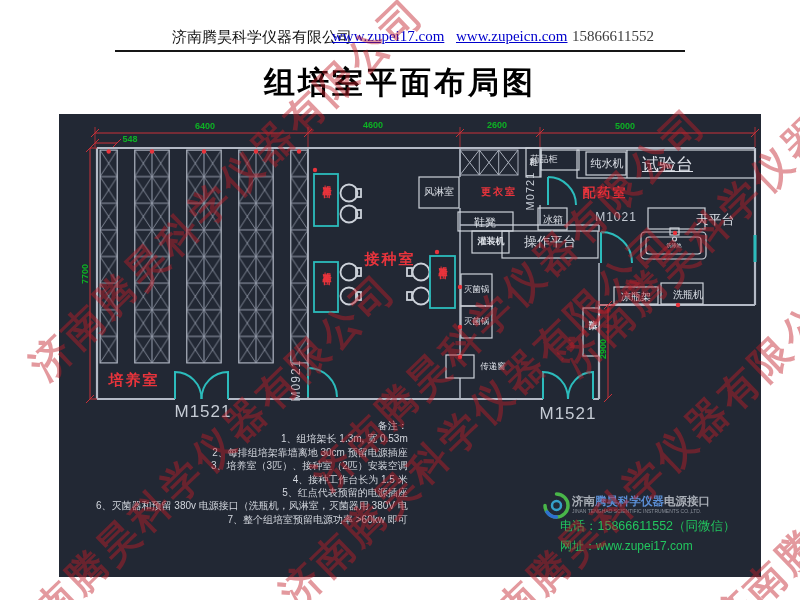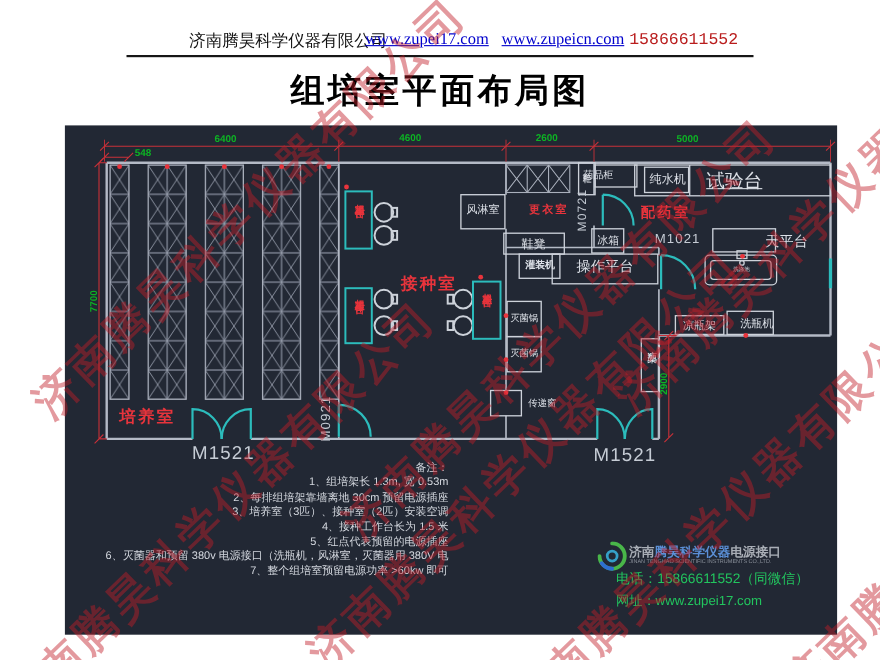--- a/index.html
+++ b/index.html
@@ -4,22 +4,22 @@
 <style>
   html,body{margin:0;padding:0;background:#888;}
   #page{position:relative;width:800px;height:600px;background:#ffffff;overflow:hidden;
         font-family:"Liberation Sans",sans-serif;margin:0 auto;}
   
   .hdr-company{position:absolute;left:172px;top:28px;font-family:"Liberation Serif",serif;
         font-size:15px;color:#111;}
   .hdr-link{position:absolute;top:28px;font-family:"Liberation Serif",serif;font-size:15px;
         color:#0000cc;text-decoration:underline;}
   #hdr-url1{left:332px;} #hdr-url2{left:456px;}
-  .hdr-phone{position:absolute;left:572px;top:28px;font-family:Liberation Mono, monospace;
-        font-size:15px;color:#b91c1c;}
+  .hdr-phone{position:absolute;left:572px;top:28px;font-family:Liberation Serif, serif;
+        font-size:15px;color:#404040;}
   #hdr-rule{position:absolute;left:115px;top:50px;width:570px;height:2px;background:#161616;}
   #page-title{position:absolute;left:0;top:62px;width:800px;text-align:center;
         font-size:31px;font-weight:bold;color:#000;letter-spacing:3px;}
   
   #panel{position:absolute;left:59px;top:114px;width:702px;height:463px;background:#222834;}
   #plan-svg{position:absolute;left:0;top:0;z-index:1;}
   .lbl{position:absolute;z-index:2;color:#dde1e8;font-size:10px;text-align:center;
         white-space:nowrap;line-height:1.1;}
   .room{color:#e8343c;font-weight:bold;letter-spacing:2px;}
   .dim{color:#0db224;font-size:9px;font-weight:bold;letter-spacing:0;}

